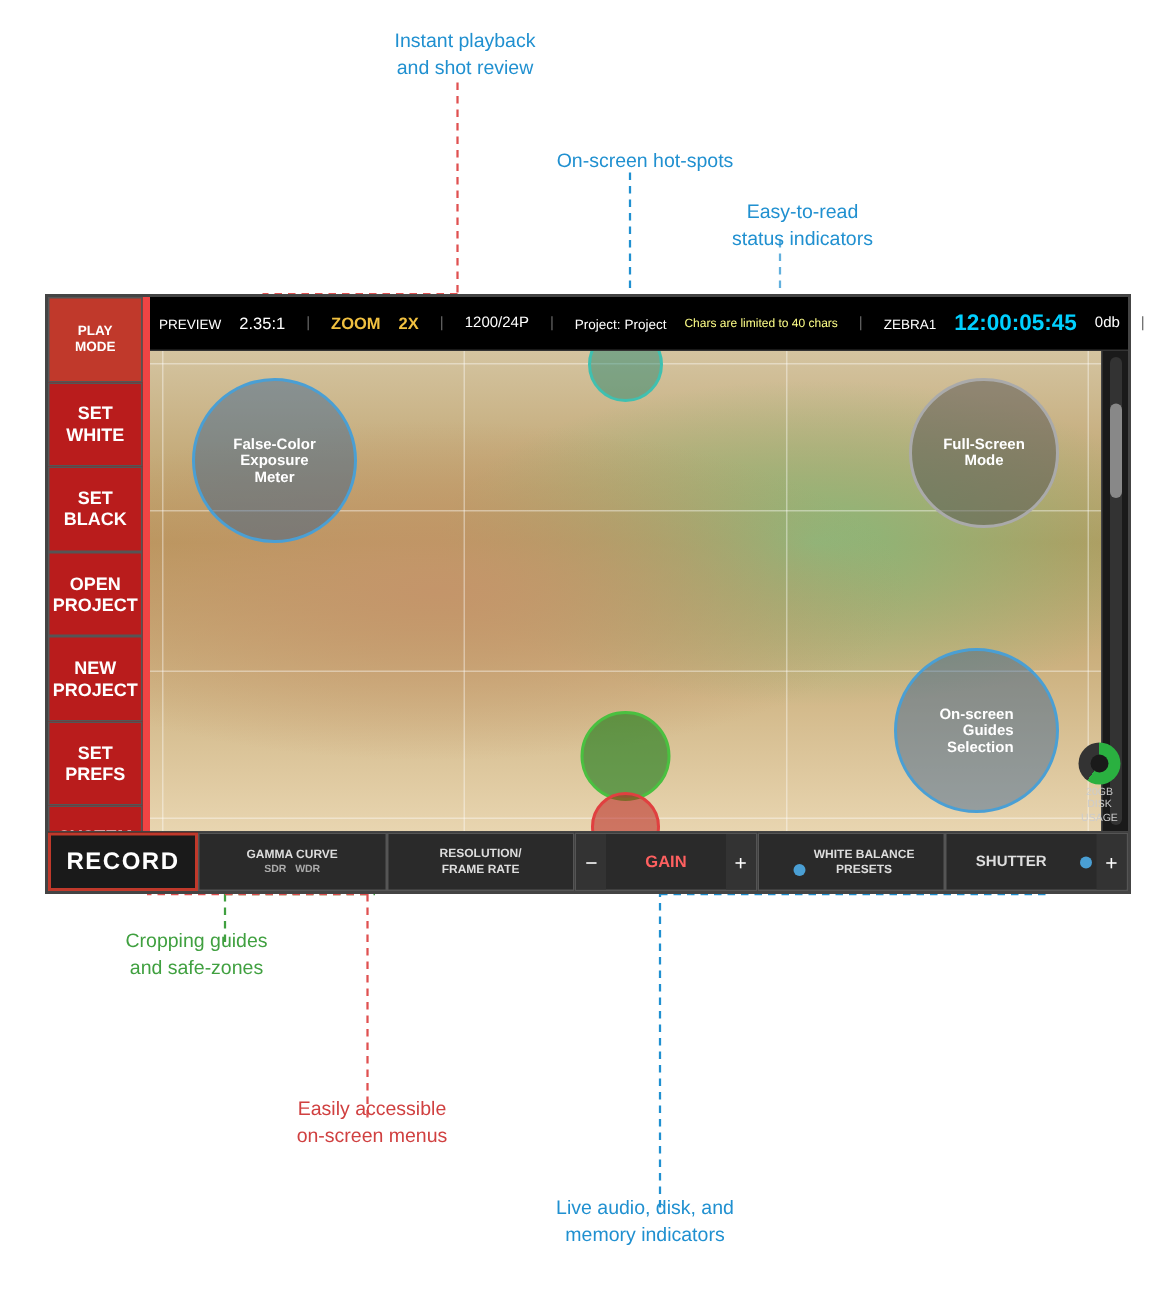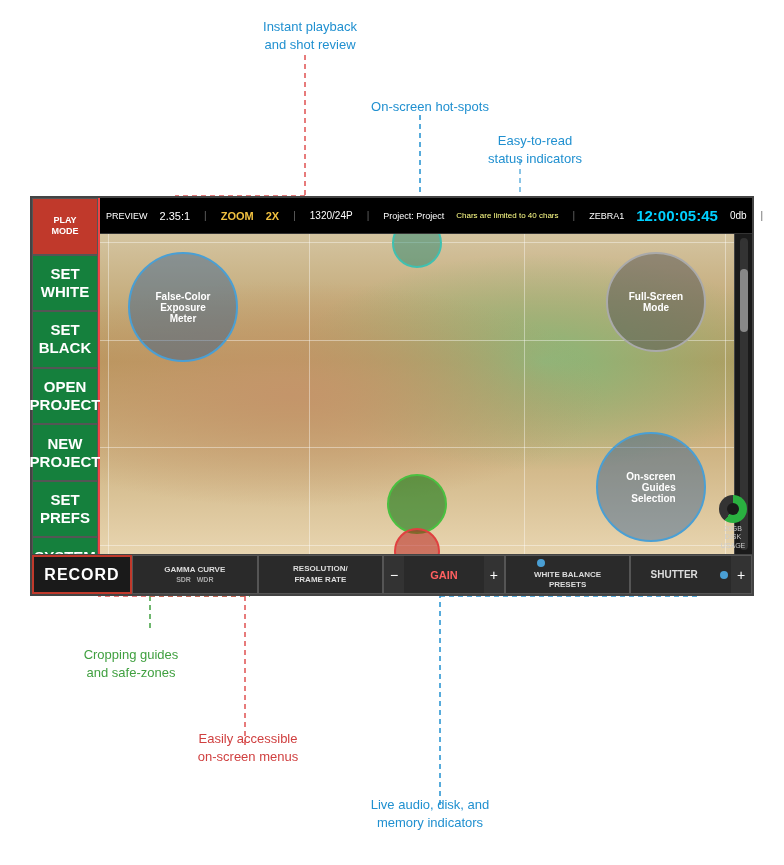--- a/index.html
+++ b/index.html
@@ -26,28 +26,28 @@
     
     .sidebar {
       position: absolute;
       left: 0;
       top: 0;
       width: 68px;
       height: 100%;
       background: #1a1a1a;
       display: flex;
       flex-direction: column;
-      border-right: 2px solid #ef4444;
+      border-right: 5px solid #ef4444;
     }
     .sidebar-btn {
       flex: 1;
       border: 1px solid #555;
-      background: #15803d;
-      color: #fff;
-      font-size: 15px;
+      background: #b91c1c;
+      color: #fff;
+      font-size: 12px;
       font-weight: bold;
       text-align: center;
       display: flex;
       align-items: center;
       justify-content: center;
       cursor: pointer;
       text-transform: uppercase;
       line-height: 1.2;
       padding: 2px;
     }
@@ -369,21 +369,21 @@
   <line x1="440" y1="805" x2="440" y2="596" stroke="#2090d0" stroke-width="1.5" stroke-dasharray="5,4"></line>
   <line x1="440" y1="596" x2="700" y2="596" stroke="#2090d0" stroke-width="1.5" stroke-dasharray="5,4"></line>
 </svg>
 
 <div class="ann-box ann-blue" style="left:230px;top:18px;width:160px;">Instant playback<br>and shot review</div>
 
 <div class="ann-box ann-blue" style="left:340px;top:98px;width:180px;">On-screen hot-spots</div>
 
 <div class="ann-box ann-blue" style="left:450px;top:132px;width:170px;">Easy-to-read<br>status indicators</div>
 
-<div class="ann-box ann-green" style="left:36px;top:646px;width:190px;">Cropping guides<br>and safe-zones</div>
+<div class="ann-box ann-green" style="left:36px;top:618px;width:190px;">Cropping guides<br>and safe-zones</div>
 
 <div class="ann-box ann-red" style="left:148px;top:730px;width:200px;">Easily accessible<br>on-screen menus</div>
 
 <div class="ann-box ann-blue" style="left:330px;top:796px;width:200px;">Live audio, disk, and<br>memory indicators</div>
 
 <div class="camera-ui">
 
   <div class="sidebar">
     <div class="sidebar-btn play-mode">PLAY<br>MODE</div>
     <div class="sidebar-btn">SET<br>WHITE</div>
@@ -394,21 +394,21 @@
     <div class="sidebar-btn">SYSTEM<br>MENU</div>
   </div>
 
   <div class="status-bar">
     <span class="status-item preview">PREVIEW</span>
     <span class="status-item" style="font-size:11px;">2.35:1</span>
     <span class="status-sep">|</span>
     <span class="status-item zoom">ZOOM</span>
     <span class="status-item zoom">2X</span>
     <span class="status-sep">|</span>
-    <span class="status-item">1320/24P</span>
+    <span class="status-item">1200/24P</span>
     <span class="status-sep">|</span>
     <span class="status-item" style="font-size:9px;">Project: <span>Project</span></span>
     <span class="status-item" style="color:#ff8;font-size:8px;">Chars are limited to 40 chars</span>
     <span class="status-sep">|</span>
     <span class="status-item zebra">ZEBRA1</span>
     <span class="status-item timecode">12:00:05:45</span>
     <span class="status-item">0db</span>
     <span class="status-sep">|</span>
     <span class="status-item">1800K</span>
     <span class="status-sep">|</span>
@@ -475,21 +475,21 @@
     </div>
     <div class="tb-btn">
       <span>RESOLUTION/<br>FRAME RATE</span>
     </div>
     <div class="tb-gain">
       <div class="gain-minus">−</div>
       <span class="gain-label">GAIN</span>
       <div class="gain-plus">+</div>
     </div>
     <div class="tb-btn">
-      <div style="display:flex;align-items:flex-start;gap:3px;flex-direction:column;">
+      <div style="display:flex;align-items:flex-end;gap:3px;">
         <div class="wb-dot"></div>
         <span style="font-size:8px;line-height:1.2;">WHITE BALANCE<br>PRESETS</span>
       </div>
     </div>
     <div class="tb-shutter">
       <span class="shutter-label">SHUTTER</span>
       <div class="shutter-dot"></div>
       <div class="shutter-plus">+</div>
     </div>
   </div>

